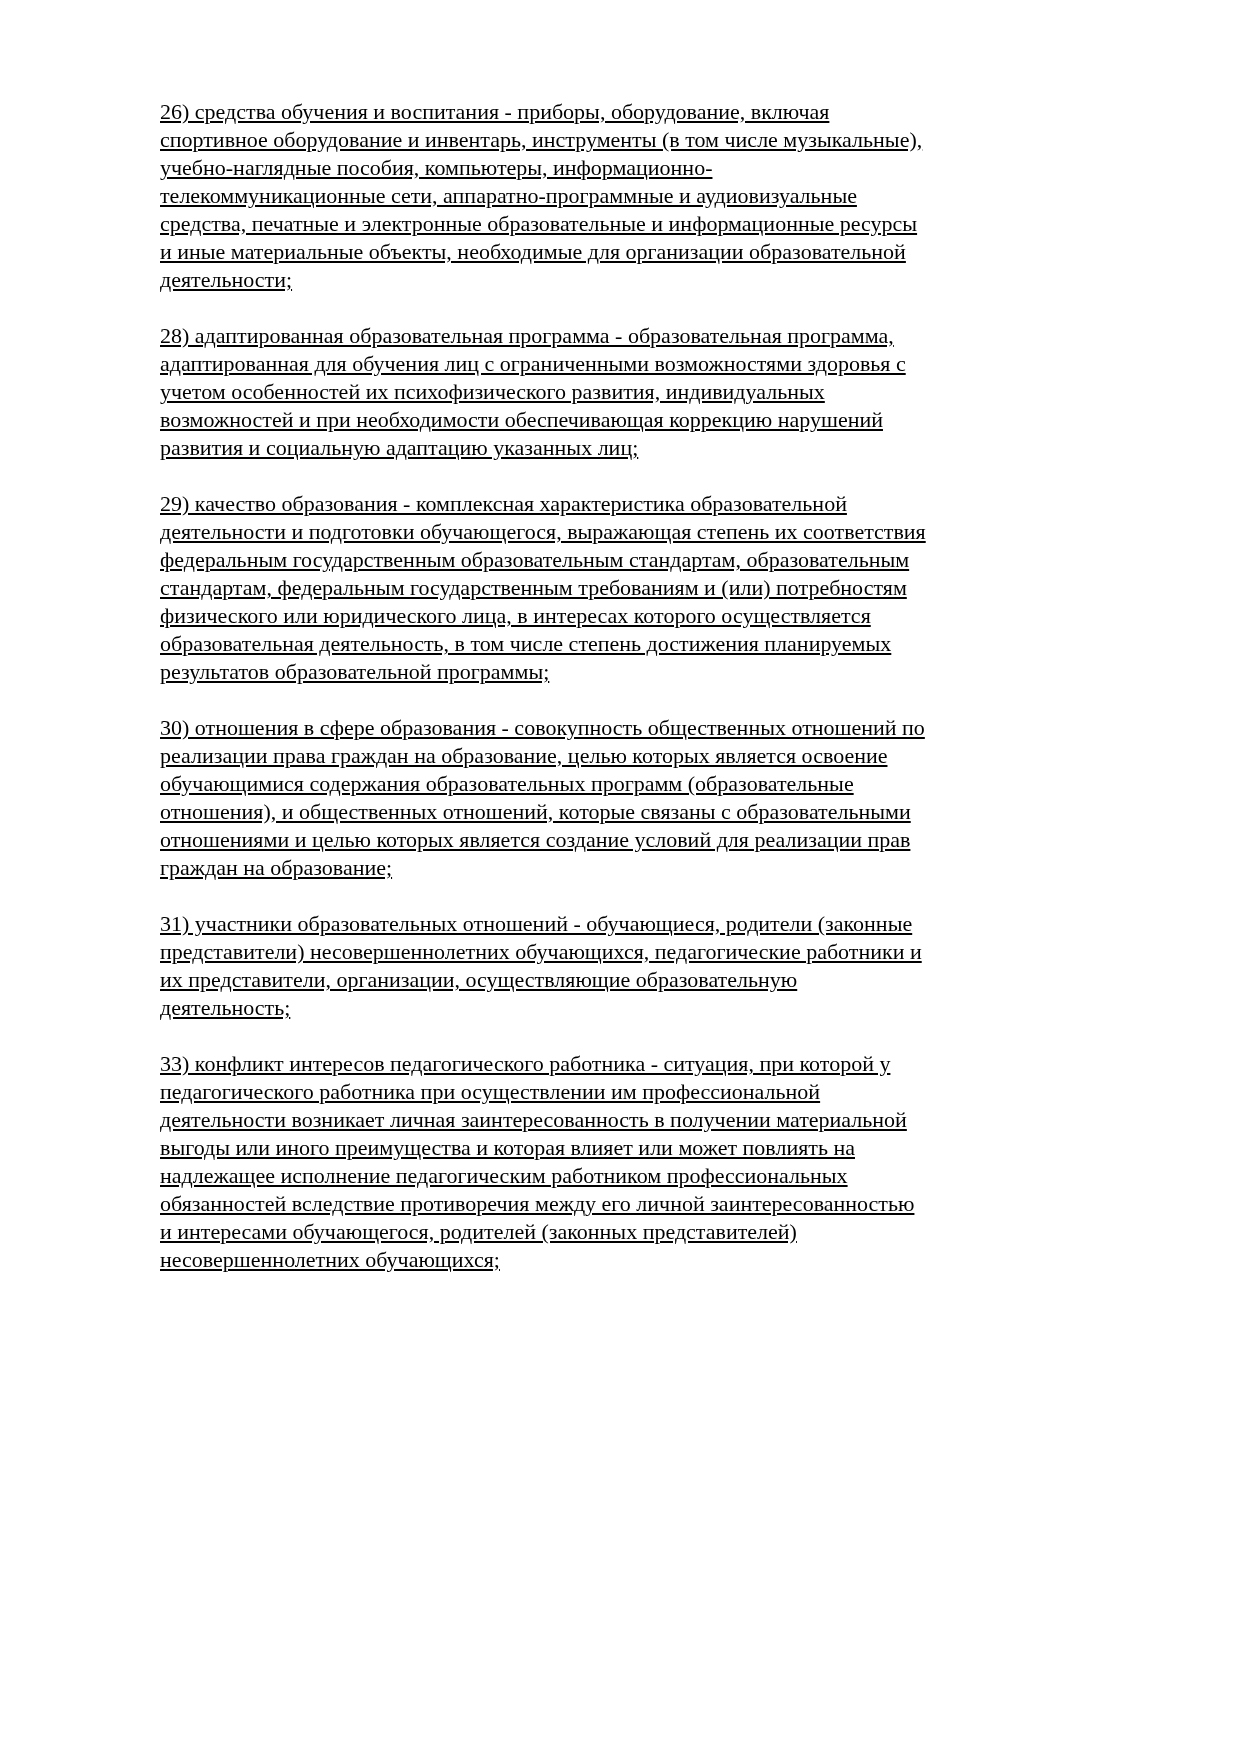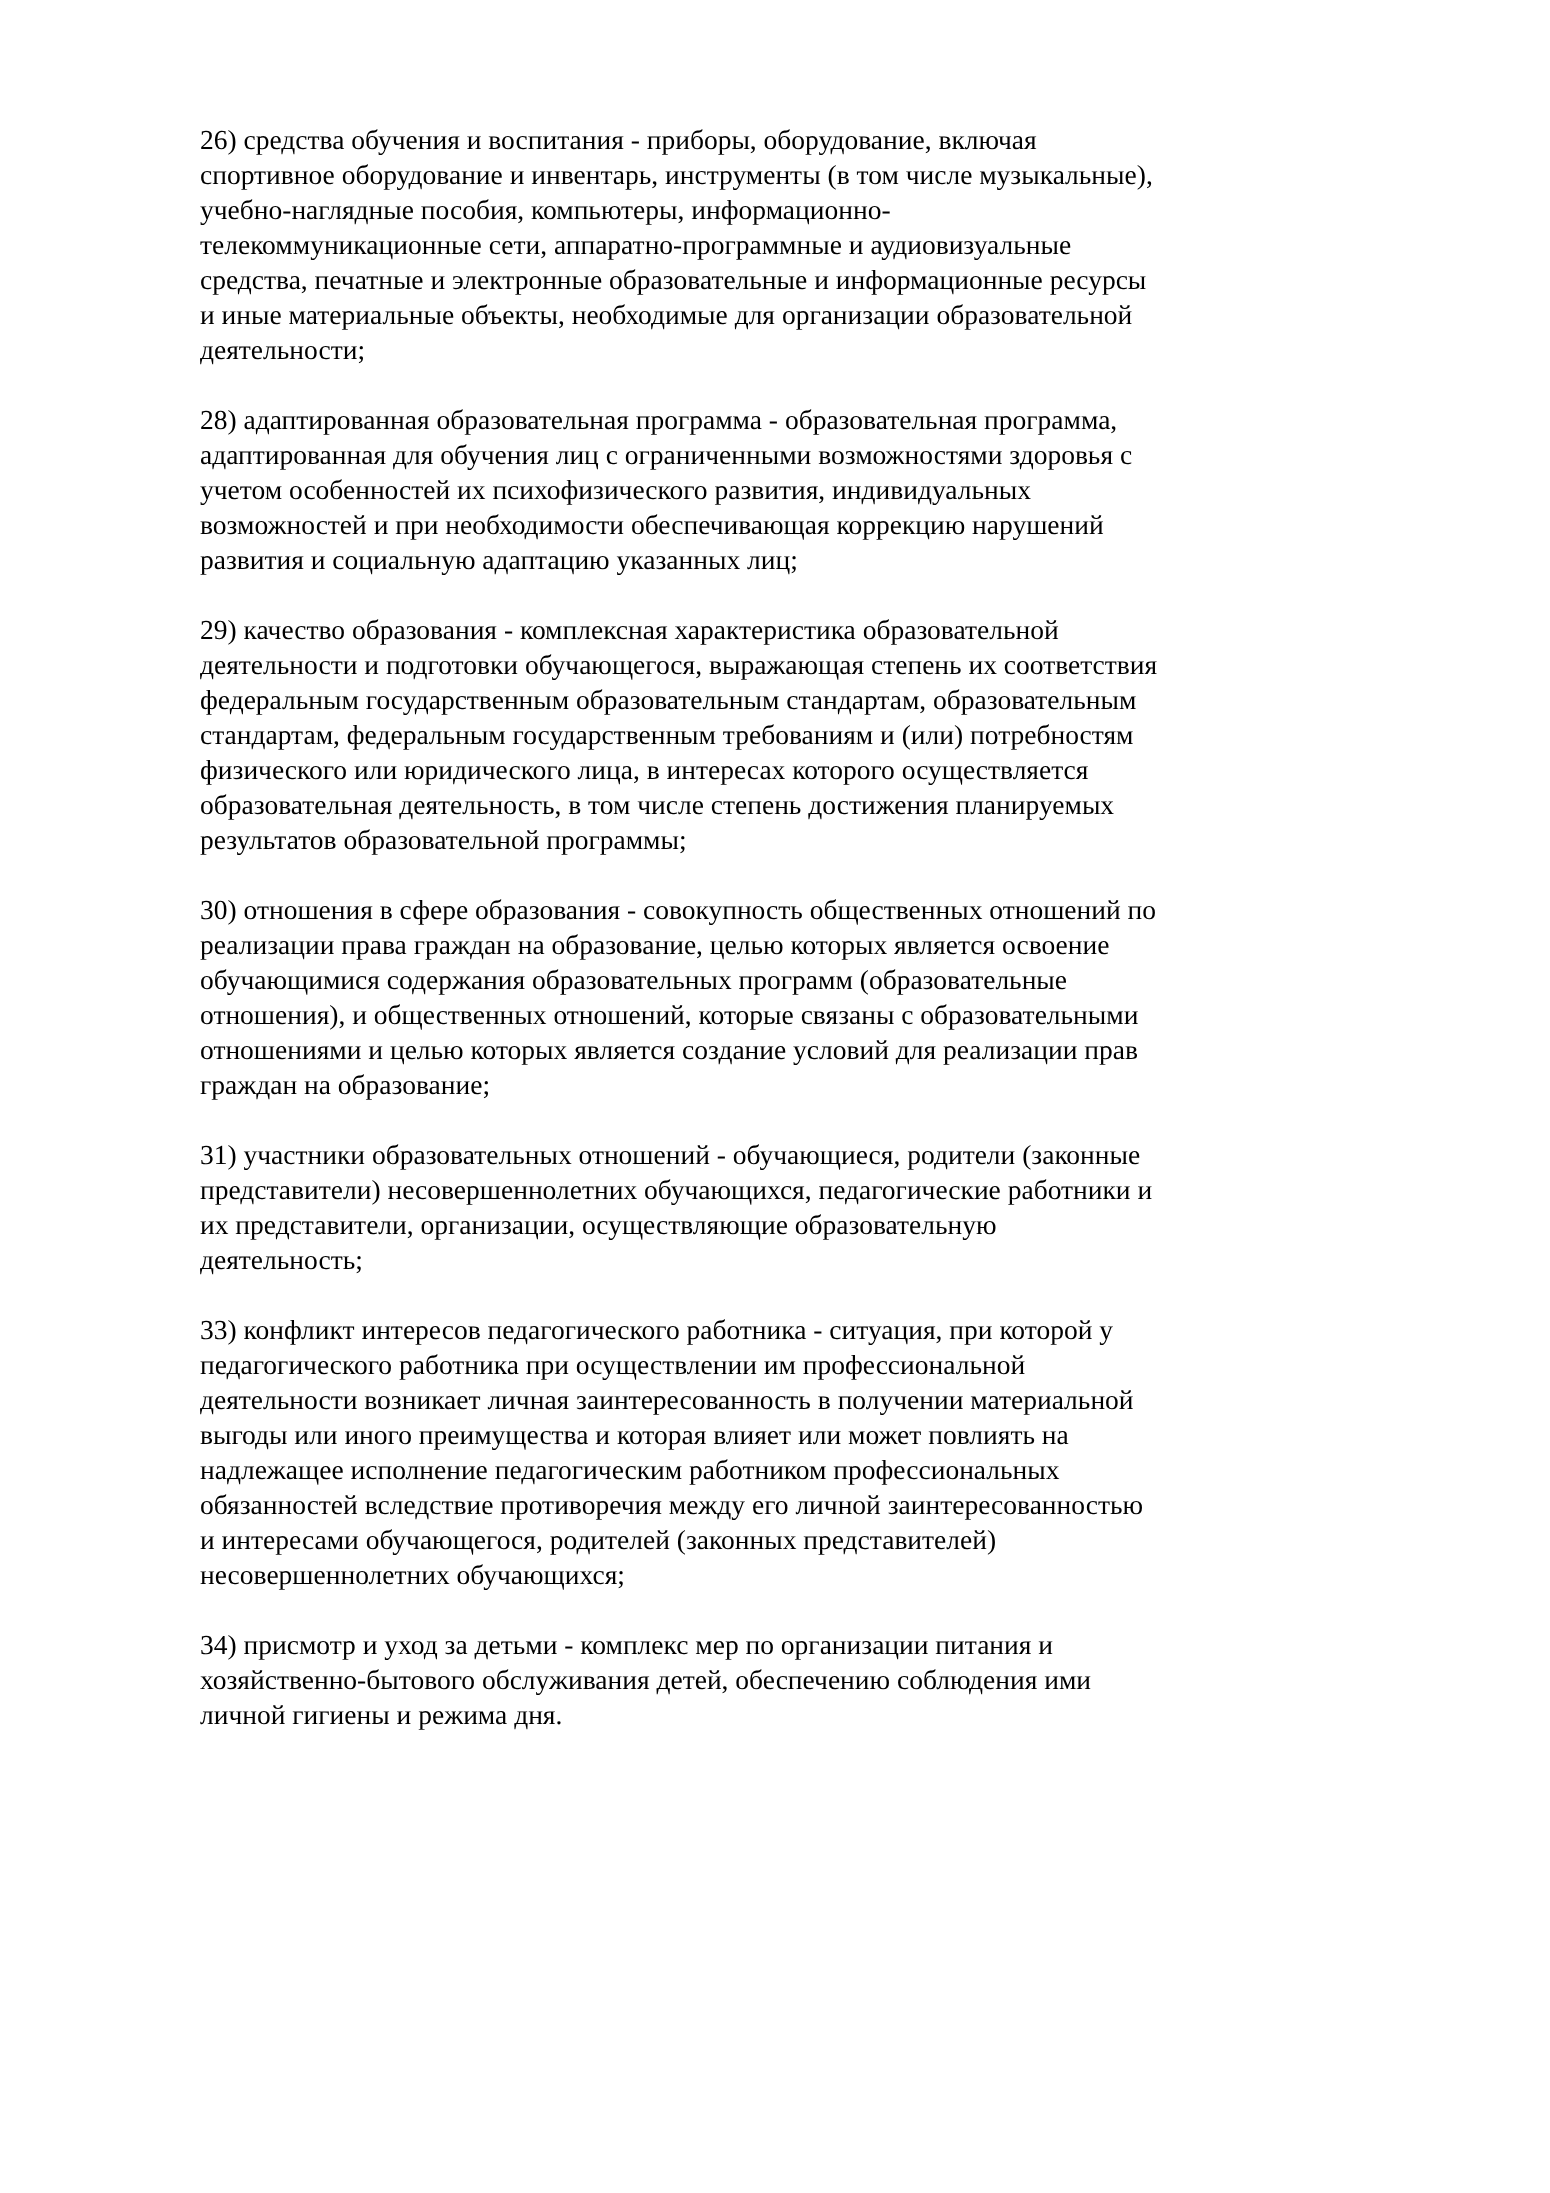--- a/index.html
+++ b/index.html
@@ -9,20 +9,21 @@
   }
   .page {
     position: relative;
     width: 1096px;
     min-height: 1754px;
     background: #ffffff;
     box-sizing: border-box;
     padding: 98px 168px 120px 160px;
     font-family: "Liberation Serif", "DejaVu Serif", serif;
     color: #000000;
+    text-decoration: underline;
   }
   .doc-body {
     font-size: 22px;
     line-height: 28px;
     text-align: left;
   }
   .doc-paragraph {
     margin: 0 0 28px 0;
     white-space: normal;
   }
@@ -34,15 +35,14 @@
 <body>
 
 <div class="page">
   <div class="doc-body">
     <p class="doc-paragraph">26) средства обучения и воспитания - приборы, оборудование, включая спортивное оборудование и инвентарь, инструменты (в том числе музыкальные), учебно-наглядные пособия, компьютеры, информационно-телекоммуникационные сети, аппаратно-программные и аудиовизуальные средства, печатные и электронные образовательные и информационные ресурсы и иные материальные объекты, необходимые для организации образовательной деятельности;</p>
     <p class="doc-paragraph">28) адаптированная образовательная программа - образовательная программа, адаптированная для обучения лиц с ограниченными возможностями здоровья с учетом особенностей их психофизического развития, индивидуальных возможностей и при необходимости обеспечивающая коррекцию нарушений развития и социальную адаптацию указанных лиц;</p>
     <p class="doc-paragraph">29) качество образования - комплексная характеристика образовательной деятельности и подготовки обучающегося, выражающая степень их соответствия федеральным государственным образовательным стандартам, образовательным стандартам, федеральным государственным требованиям и (или) потребностям физического или юридического лица, в интересах которого осуществляется образовательная деятельность, в том числе степень достижения планируемых результатов образовательной программы;</p>
     <p class="doc-paragraph">30) отношения в сфере образования - совокупность общественных отношений по реализации права граждан на образование, целью которых является освоение обучающимися содержания образовательных программ (образовательные отношения), и общественных отношений, которые связаны с образовательными отношениями и целью которых является создание условий для реализации прав граждан на образование;</p>
     <p class="doc-paragraph">31) участники образовательных отношений - обучающиеся, родители (законные представители) несовершеннолетних обучающихся, педагогические работники и их представители, организации, осуществляющие образовательную деятельность;</p>
     <p class="doc-paragraph">33) конфликт интересов педагогического работника - ситуация, при которой у педагогического работника при осуществлении им профессиональной деятельности возникает личная заинтересованность в получении материальной выгоды или иного преимущества и которая влияет или может повлиять на надлежащее исполнение педагогическим работником профессиональных обязанностей вследствие противоречия между его личной заинтересованностью и интересами обучающегося, родителей (законных представителей) несовершеннолетних обучающихся;</p>
-    <p class="doc-paragraph">34) присмотр и уход за детьми - комплекс мер по организации питания и хозяйственно-бытового обслуживания детей, обеспечению соблюдения ими личной гигиены и режима дня.</p>
   </div>
 </div>
 
 </body></html>

